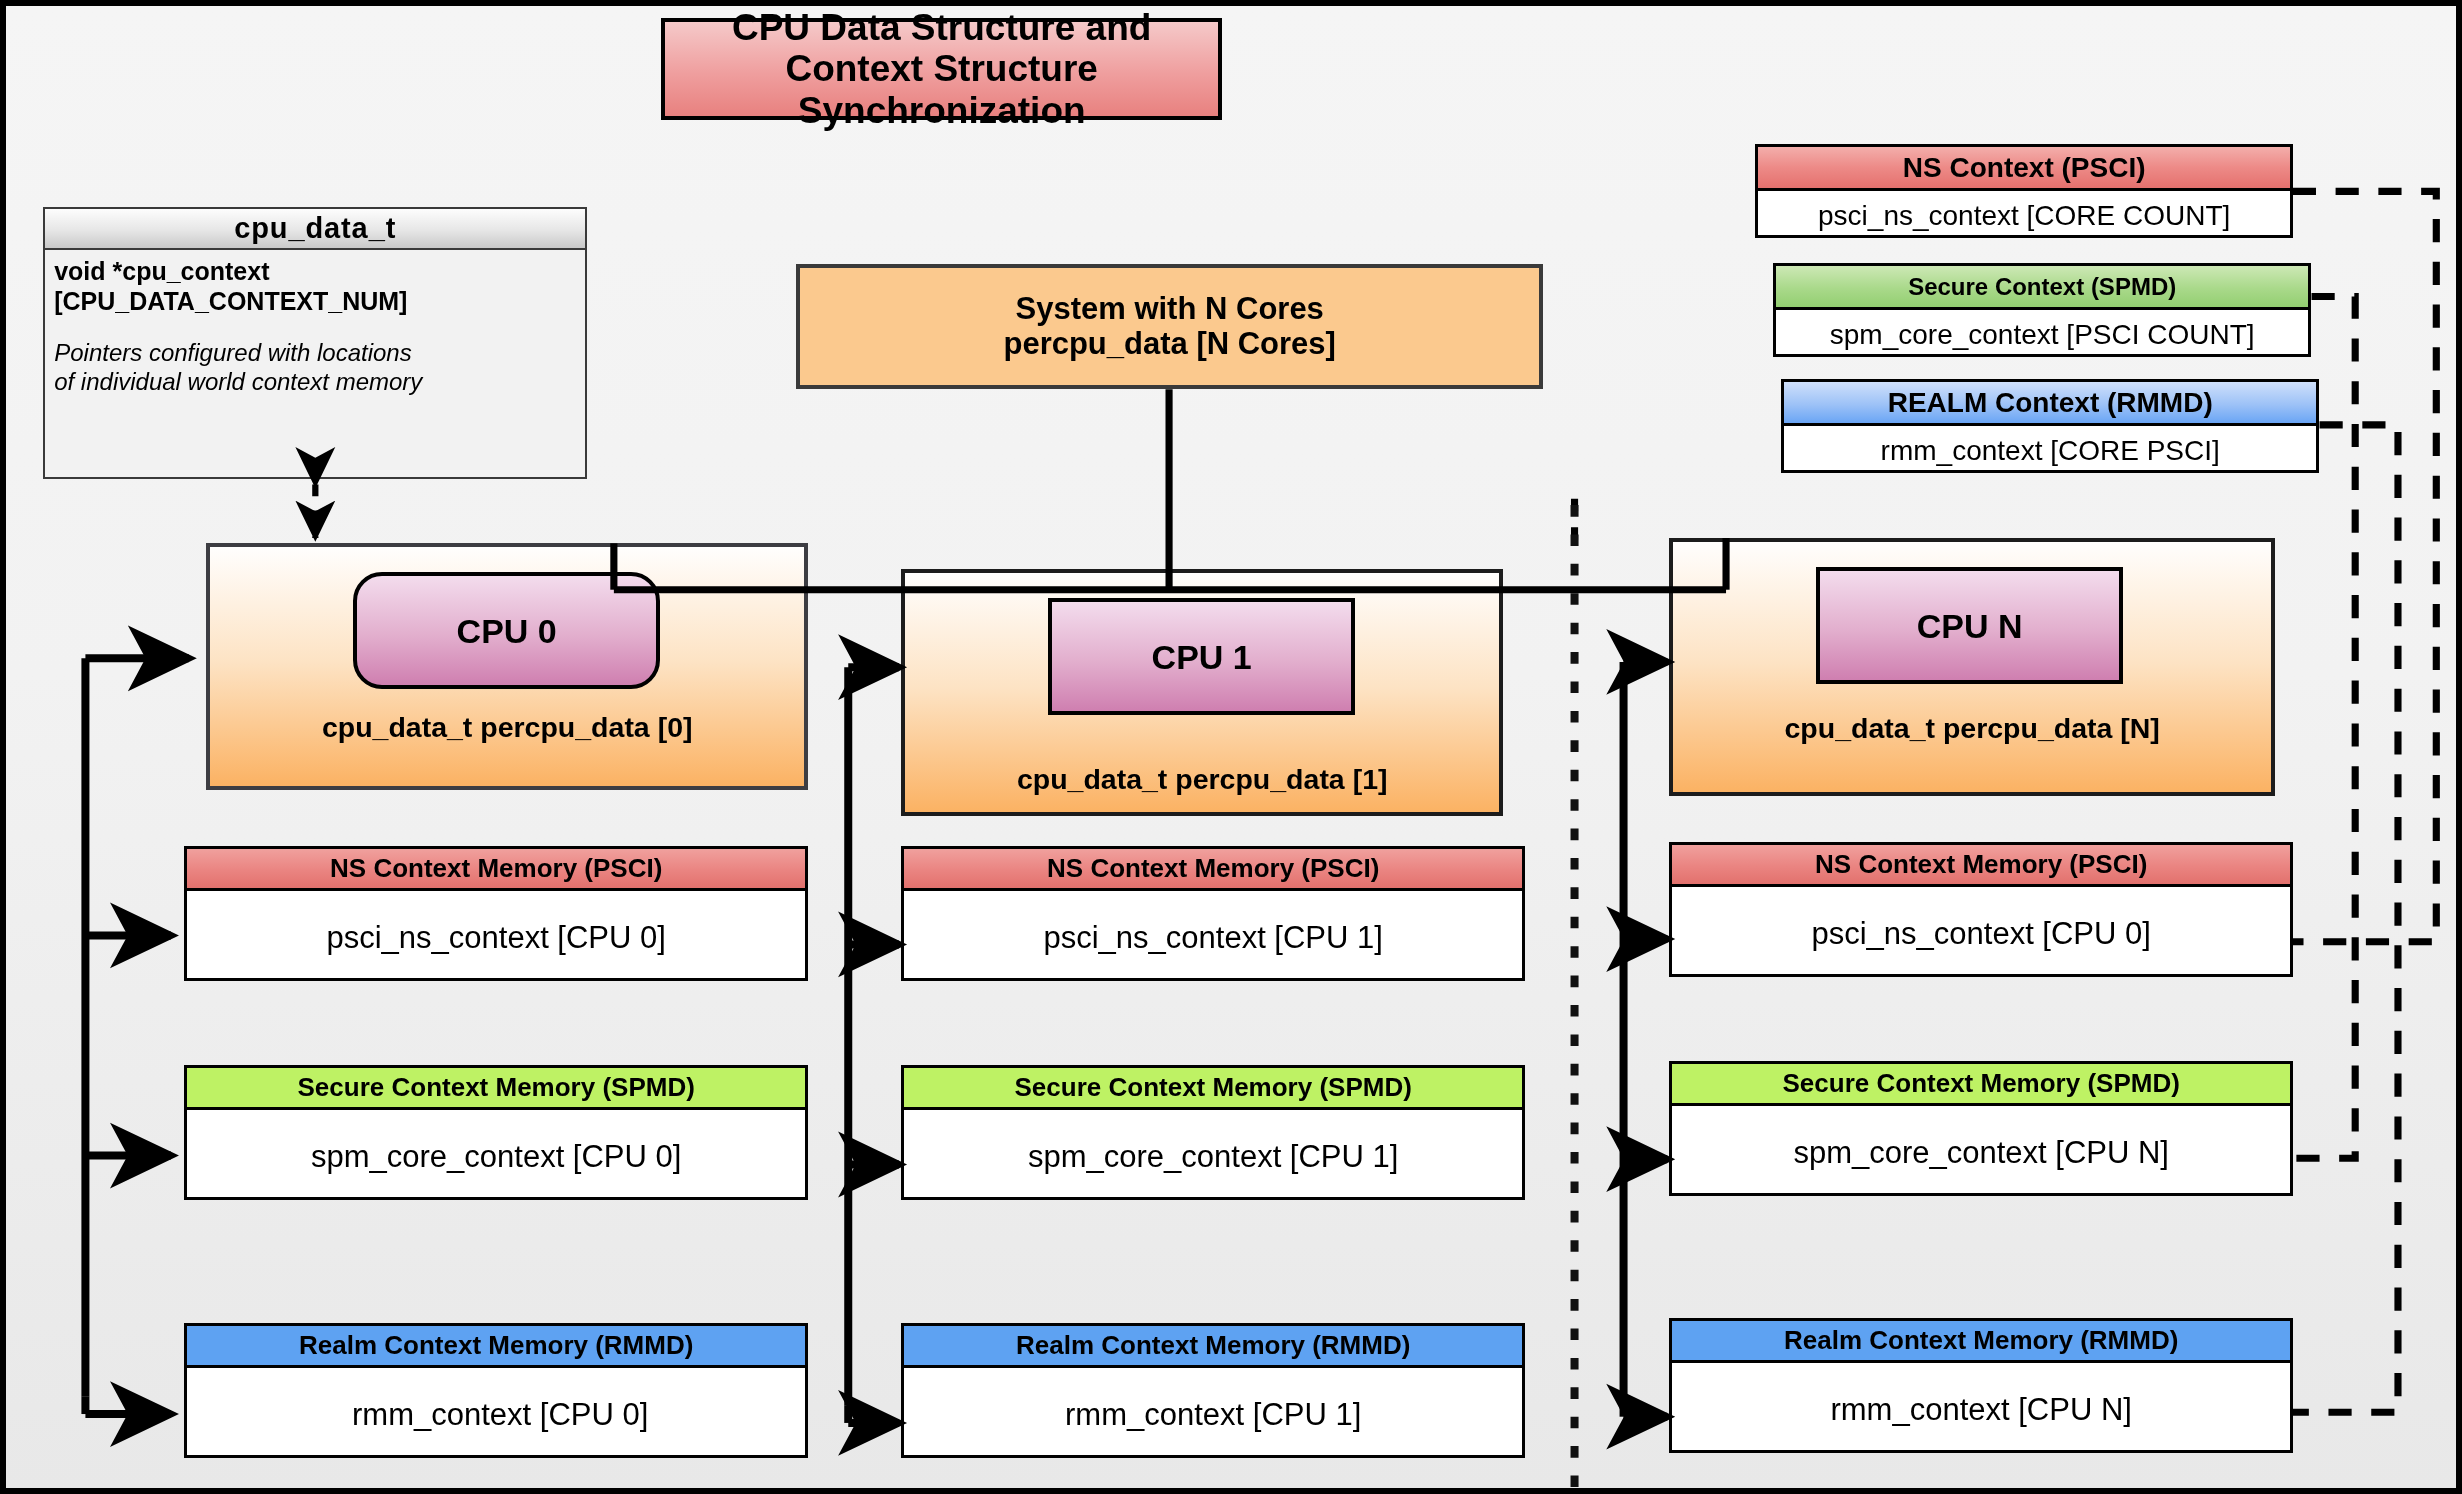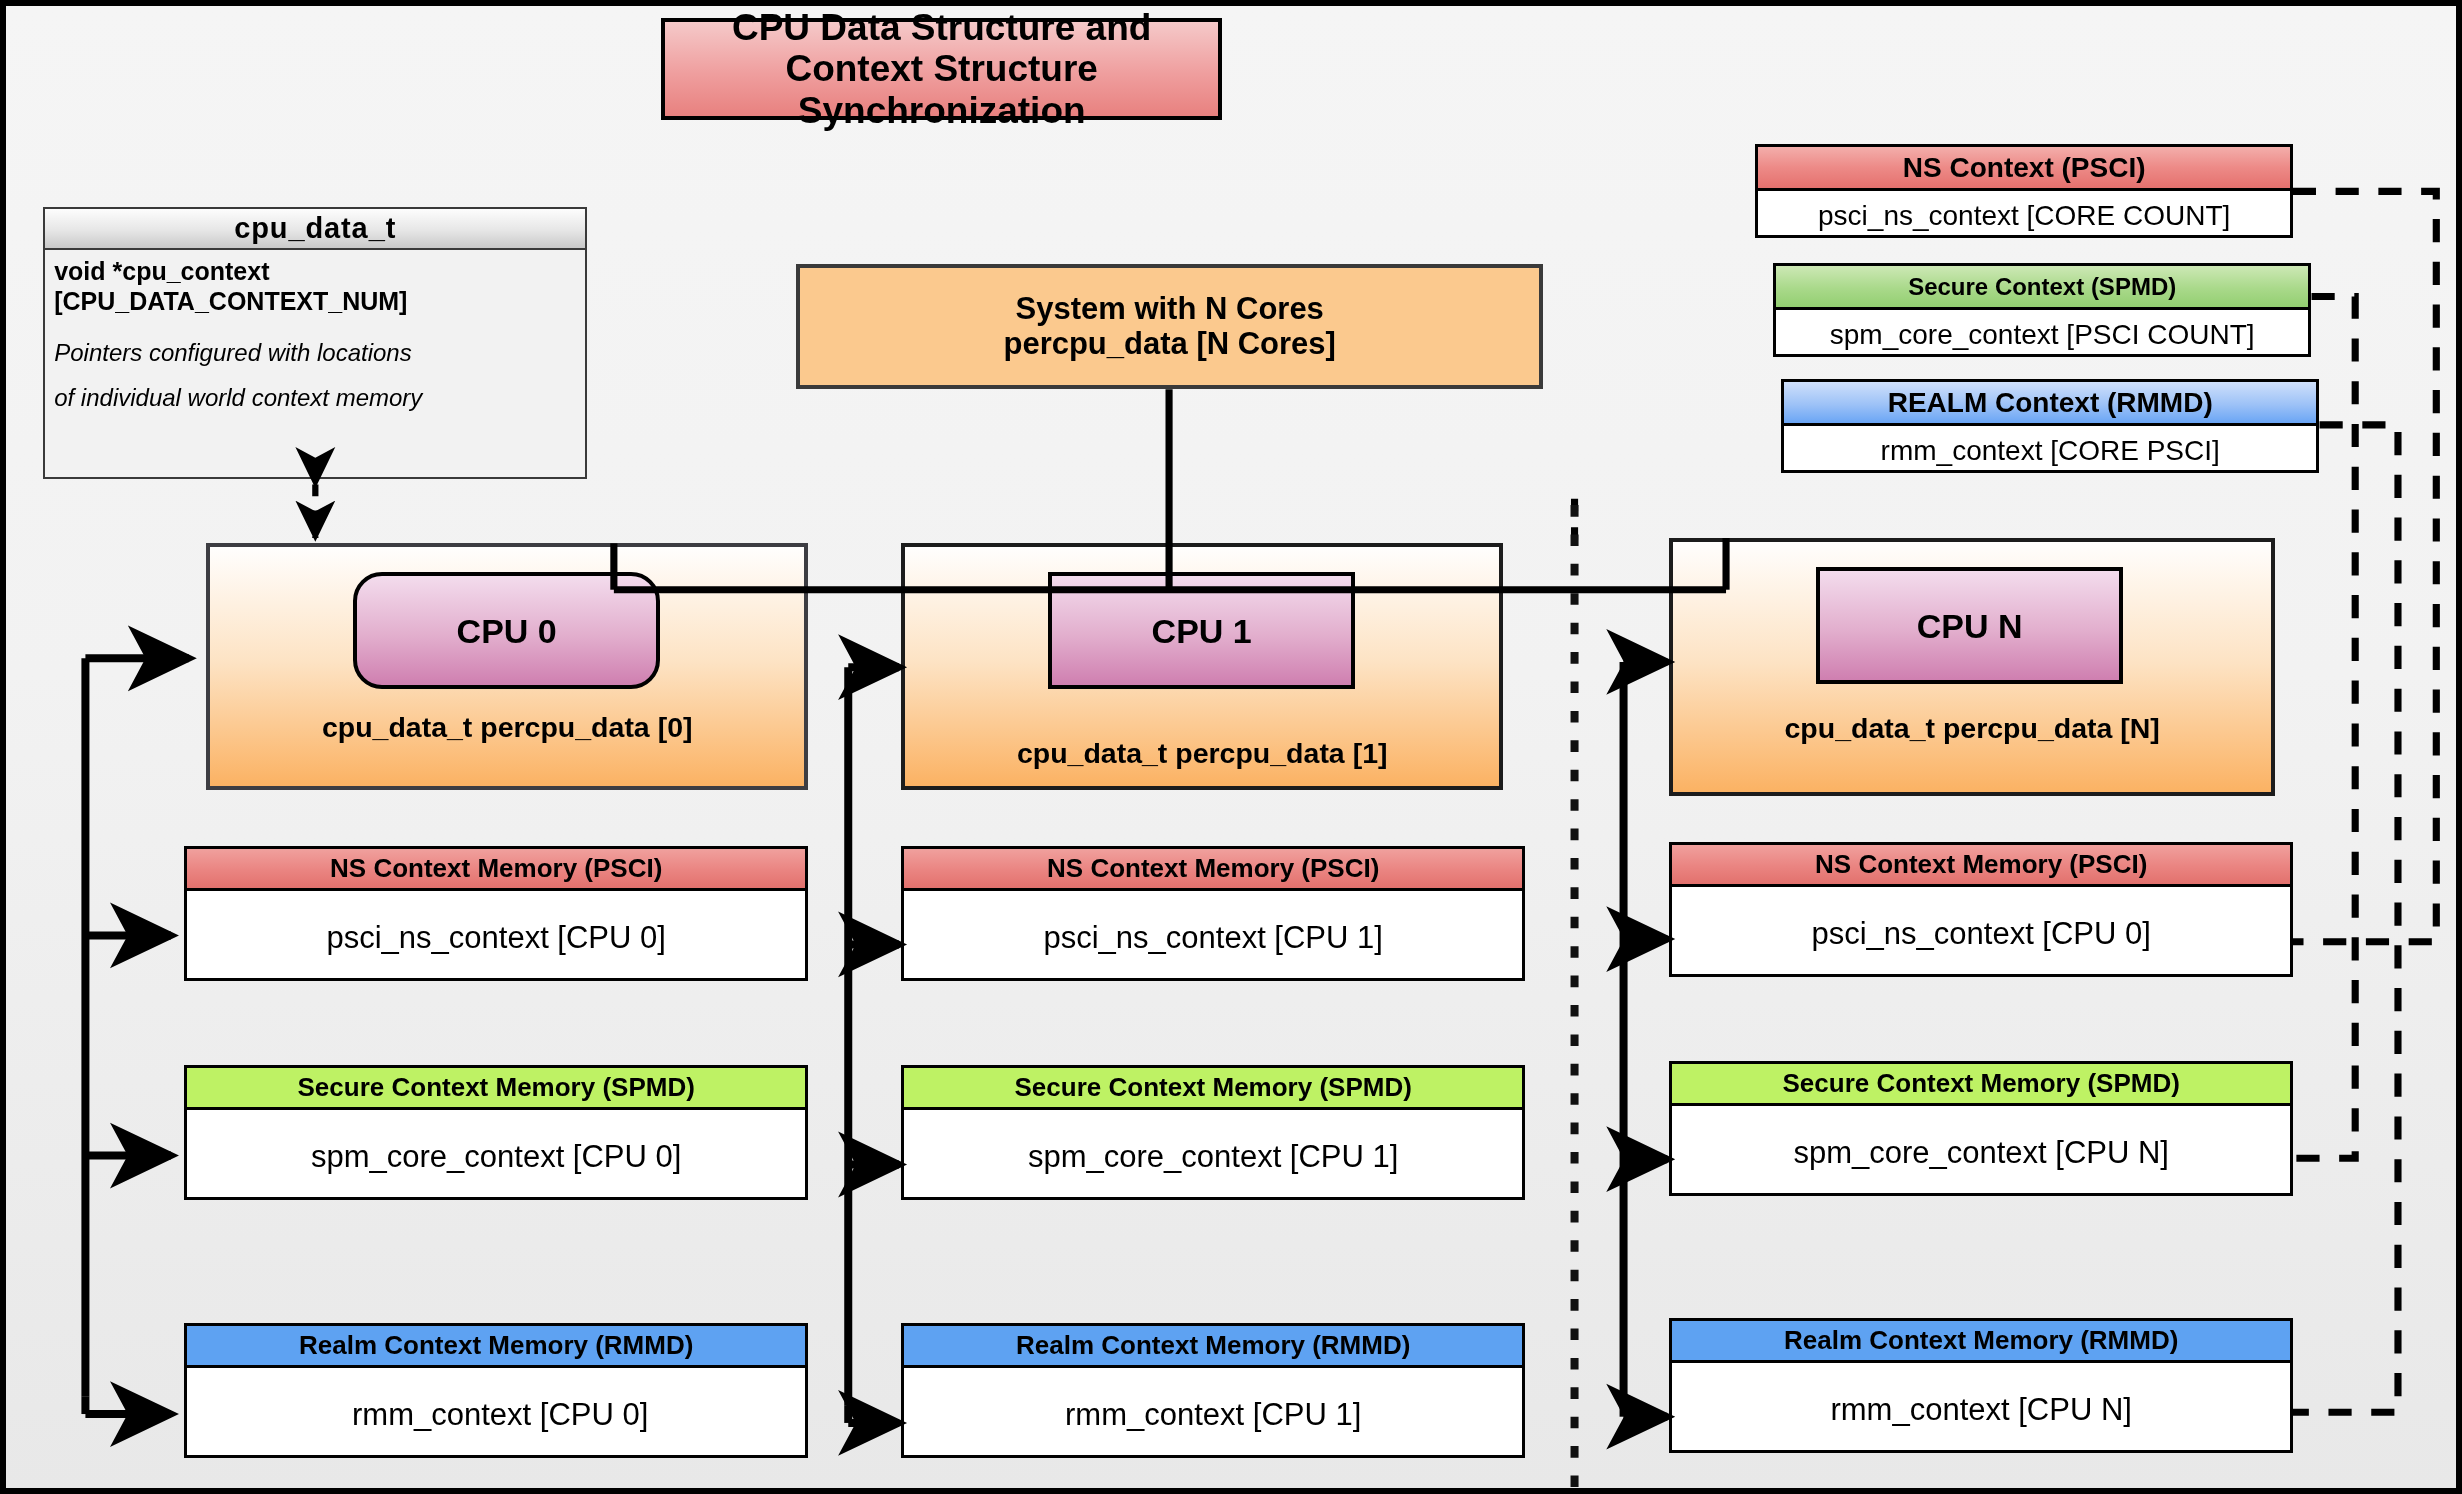--- a/index.html
+++ b/index.html
@@ -67,21 +67,21 @@
     <div class="box title-box" style="left:655px;top:11.6px;width:561px;height:102px;">
       <div class="txt">CPU Data Structure and Context Structure Synchronization</div>
     </div>
 
     <div class="box uml" style="left:37px;top:201px;width:544px;height:272px;">
       <div class="uml-hdr">cpu_data_t</div>
       <div class="uml-body">
         <div class="b1">void  *cpu_context</div>
         <div class="b1">[CPU_DATA_CONTEXT_NUM]</div>
         <div class="b2">Pointers configured with locations</div>
-        <div class="b2" style="margin-top:16px">of individual world context memory</div>
+        <div class="b2" style="margin-top:0">of individual world context memory</div>
       </div>
     </div>
 
     <div class="box sys-box" style="left:790px;top:258px;width:747px;height:125px;">
       <div>
         <div class="txt">System with N Cores</div>
         <div class="txt">percpu_data [N Cores]</div>
       </div>
     </div>
 
@@ -115,21 +115,21 @@
     <div class="box card" style="left:178px;top:1059px;width:624px;height:135px;">
       <div class="card-hdr hdr-sec-flat" style="height:39px;font-size:26px;">Secure Context Memory (SPMD)</div>
       <div class="card-body" style="height:93px;font-size:31px;">spm_core_context [CPU 0]</div>
     </div>
 
     <div class="box card" style="left:178px;top:1317px;width:624px;height:135px;">
       <div class="card-hdr hdr-realm-flat" style="height:39px;font-size:26px;">Realm Context Memory (RMMD)</div>
       <div class="card-body" style="height:93px;font-size:31px;padding-left:8px;">rmm_context [CPU 0]</div>
     </div>
 
-    <div class="box cpu-panel" style="left:895px;top:537px;width:602px;height:247px;">
+    <div class="box cpu-panel" style="left:895px;top:563px;width:602px;height:247px;">
       <div class="cpu-inner" style="left:143px;top:25px;width:299px;height:109px;">
         <div class="txt">CPU 1</div>
       </div>
       <div class="cpu-caption txt" style="top:165px;margin-top:26px;">cpu_data_t percpu_data [1]</div>
     </div>
 
     <div class="box card" style="left:895px;top:840px;width:624px;height:135px;">
       <div class="card-hdr hdr-ns-flat" style="height:39px;font-size:26px;">NS Context Memory (PSCI)</div>
       <div class="card-body" style="height:93px;font-size:31px;">psci_ns_context [CPU 1]</div>
     </div>

